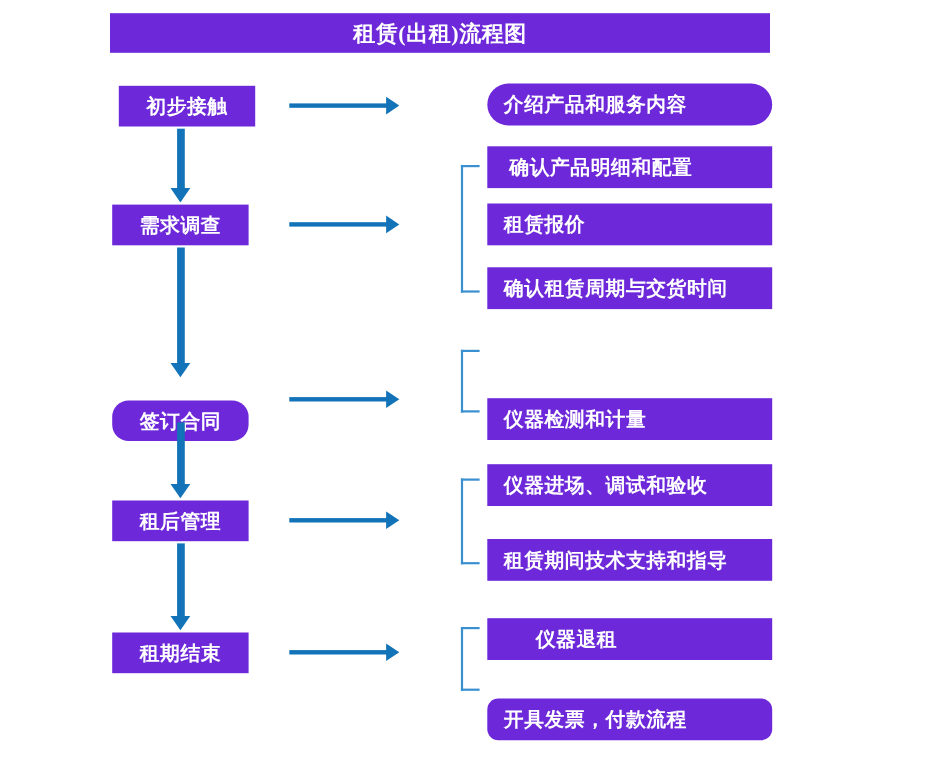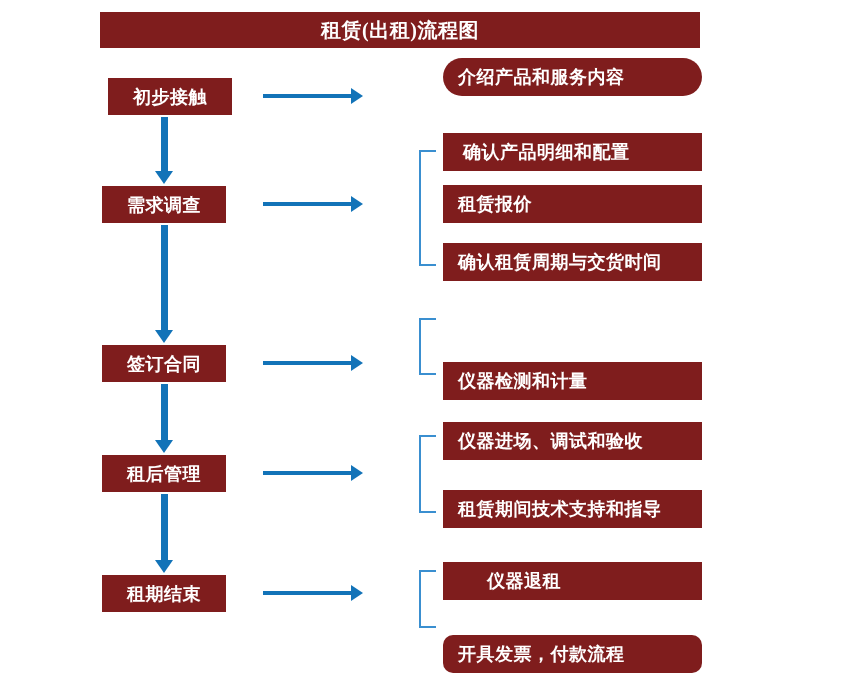--- a/index.html
+++ b/index.html
@@ -17,21 +17,21 @@
 
   #canvas {
     position: absolute;
     left: 0; top: 0;
     width: 844px;
     height: 688px;
   }
 
   .box {
     position: absolute;
-    background: #7f1d1d;
+    background: #6d28d9;
     color: #ffffff;
     font-weight: bold;
     display: flex;
     align-items: center;
     box-sizing: border-box;
     letter-spacing: 0.5px;
     white-space: nowrap;
   }
 
   .title-bar {
@@ -117,21 +117,21 @@
 <body>
 
 <div id="canvas">
 
   <div class="box title-bar">租赁(出租)流程图</div>
 
   <div class="box stage-box" style="left:108px; top:78px;font-family:Liberation Mono, monospace;">初步接触</div>
 
   <div class="box stage-box" style="left:102px; top:186px;">需求调查</div>
 
-  <div class="box stage-box" style="left:102px; top:345px;">签订合同</div>
+  <div class="box stage-box" style="left:102px; top:364px;border-radius:15px;">签订合同</div>
 
   <div class="box stage-box" style="left:102px; top:455px;">租后管理</div>
 
   <div class="box stage-box" style="left:102px; top:575px;">租期结束</div>
 
   <div class="v-arrow" style="left:152px; top:117px; height:67px;">
     <div class="shaft" style="height:54px;"></div>
     <div class="head" style="top:54px;"></div>
   </div>
 
@@ -176,21 +176,21 @@
   </div>
 
   <div class="bracket" style="left:419px; top:150px; height:116px;"></div>
 
   <div class="bracket" style="left:419px; top:318px; height:57px;"></div>
 
   <div class="bracket" style="left:419px; top:435px; height:78px;"></div>
 
   <div class="bracket" style="left:419px; top:570px; height:58px;"></div>
 
-  <div class="box detail-box" style="top:58px;border-radius:19px;">介绍产品和服务内容</div>
+  <div class="box detail-box" style="top:76px;border-radius:19px;">介绍产品和服务内容</div>
 
   <div class="box detail-box" style="top:133px;padding-left:20px;">确认产品明细和配置</div>
 
   <div class="box detail-box" style="top:185px;">租赁报价</div>
 
   <div class="box detail-box" style="top:243px;">确认租赁周期与交货时间</div>
 
 
   <div class="box detail-box" style="top:362px;">仪器检测和计量</div>
 

